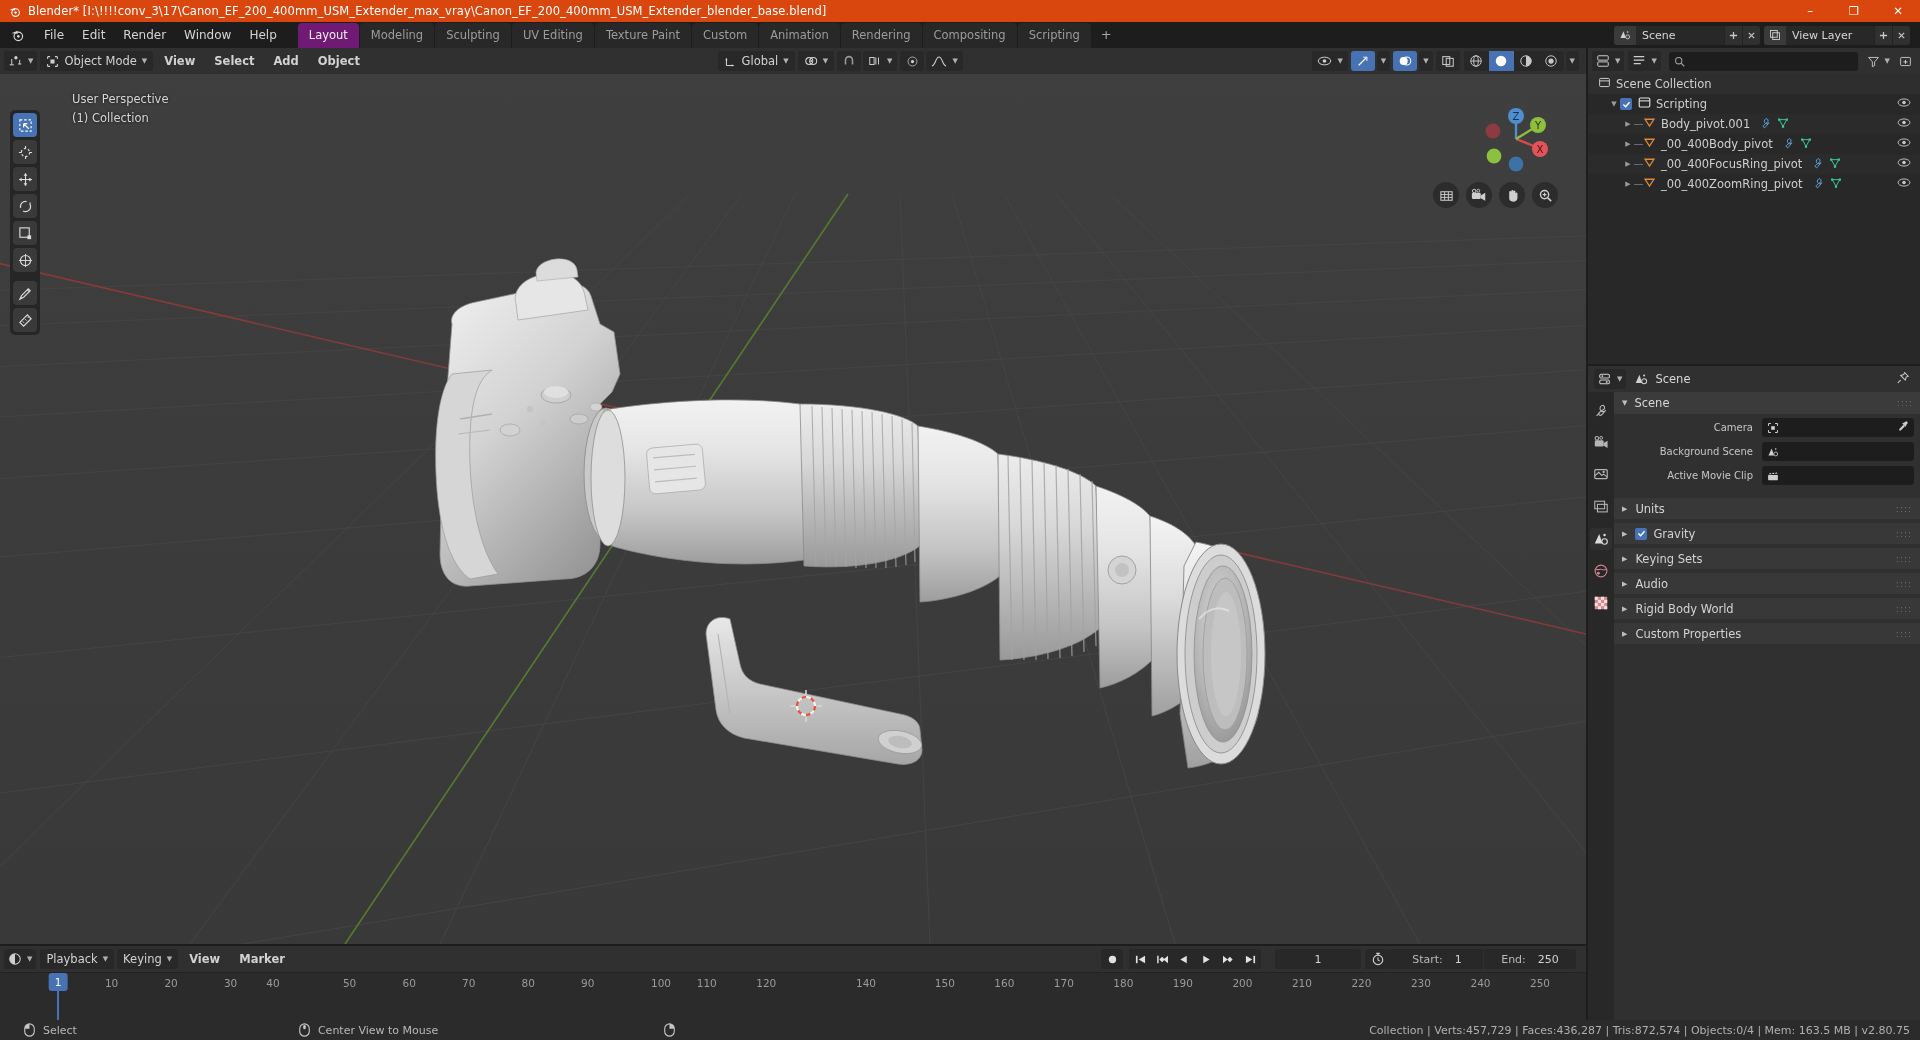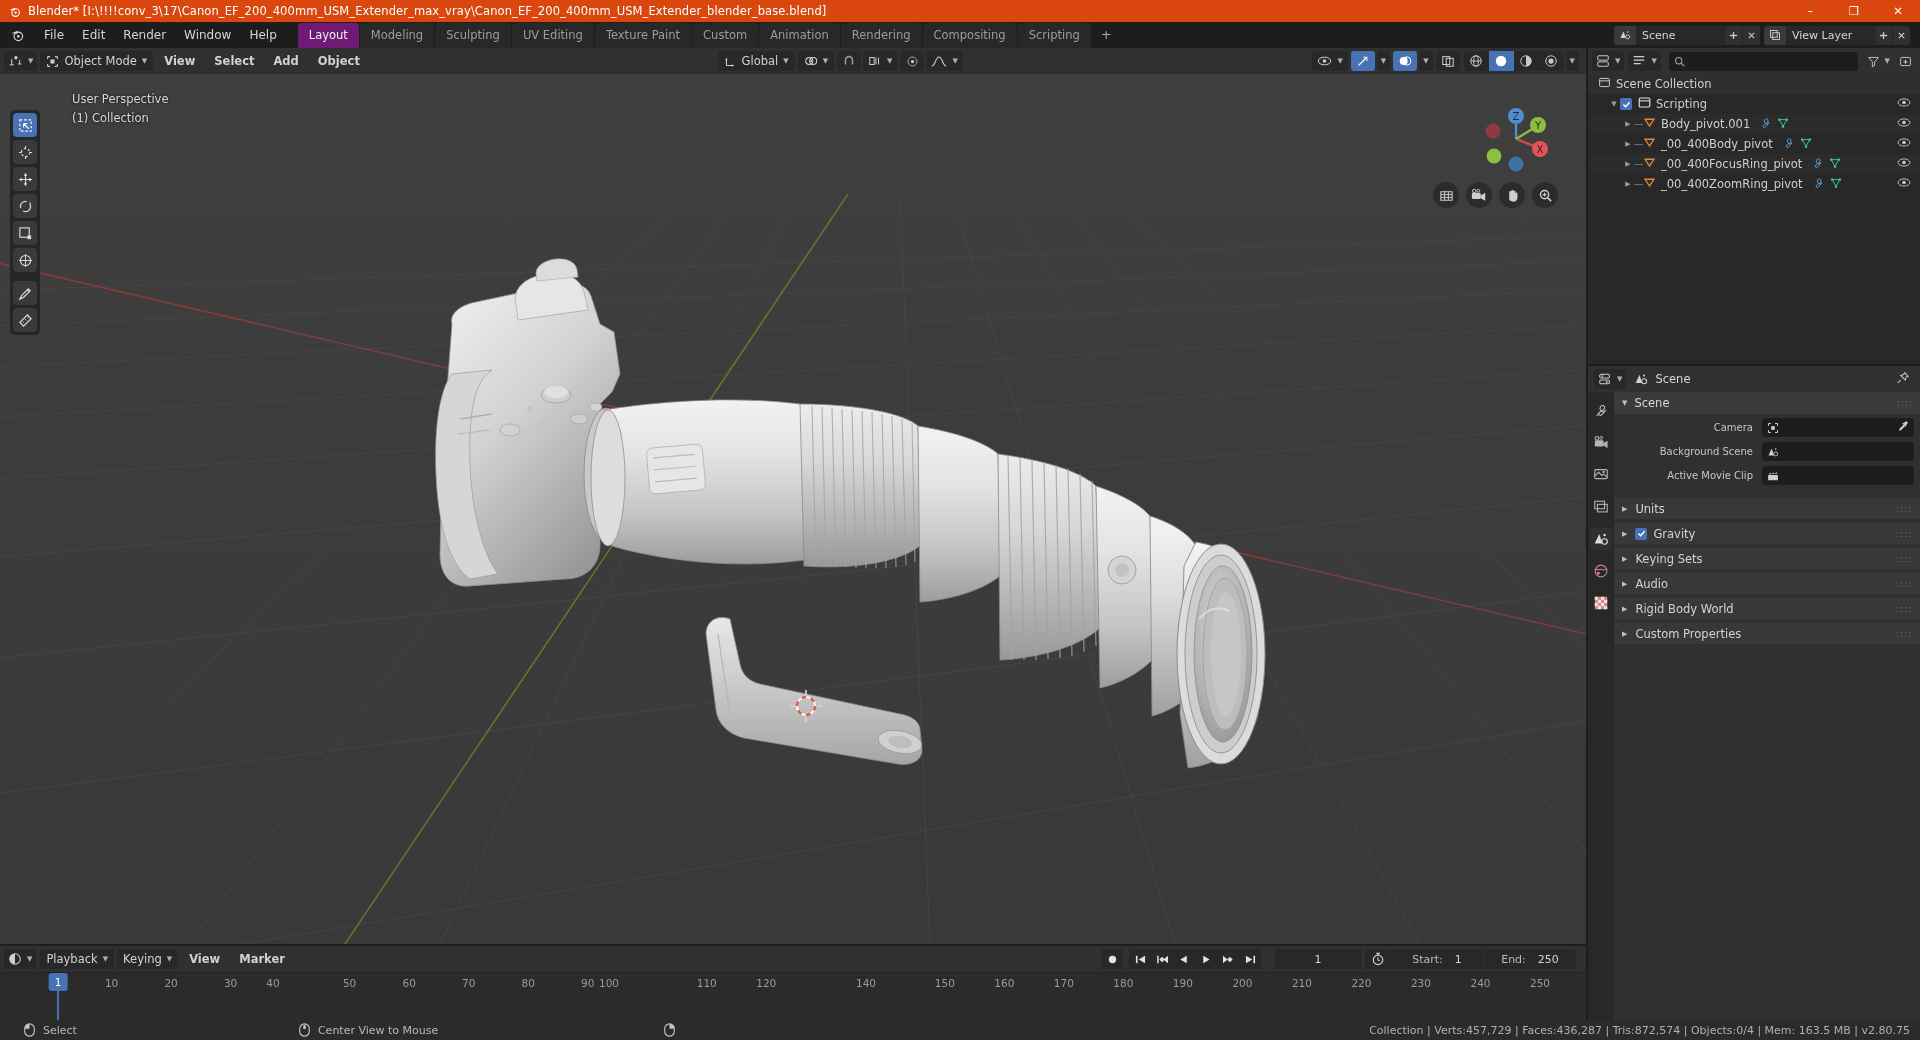--- a/index.html
+++ b/index.html
@@ -1145,21 +1145,21 @@
   <div id="tl-ruler">
       <div class="tick" style="left: 111.566px;">10</div>
       <div class="tick" style="left: 171.084px;">20</div>
       <div class="tick" style="left: 230.602px;">30</div>
       <div class="tick" style="left: 273px;">40</div>
       <div class="tick" style="left: 349.639px;">50</div>
       <div class="tick" style="left: 409.157px;">60</div>
       <div class="tick" style="left: 468.675px;">70</div>
       <div class="tick" style="left: 528.193px;">80</div>
       <div class="tick" style="left: 587.711px;">90</div>
-      <div class="tick" style="left: 609px;">100</div>
+      <div class="tick" style="left: 661px;">100</div>
       <div class="tick" style="left: 706.747px;">110</div>
       <div class="tick" style="left: 766.265px;">120</div>
       <div class="tick" style="left: 825.783px; margin-top: 16px;">130</div>
       <div class="tick" style="left: 866px; text-align: center;">140</div>
       <div class="tick" style="left: 944.819px;">150</div>
       <div class="tick" style="left: 1004.34px;">160</div>
       <div class="tick" style="left: 1063.86px;">170</div>
       <div class="tick" style="left: 1123.37px;">180</div>
       <div class="tick" style="left: 1182.89px;">190</div>
       <div class="tick" style="left: 1242.41px;">200</div>

